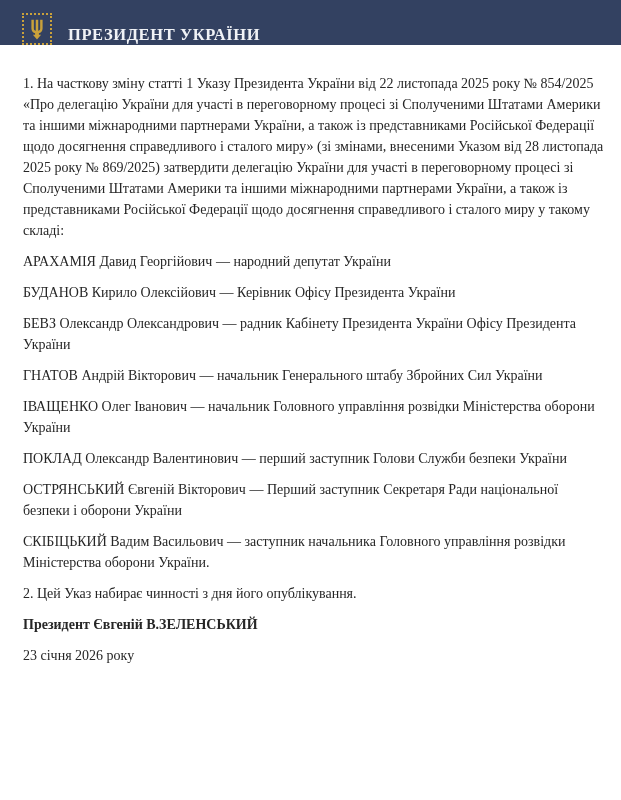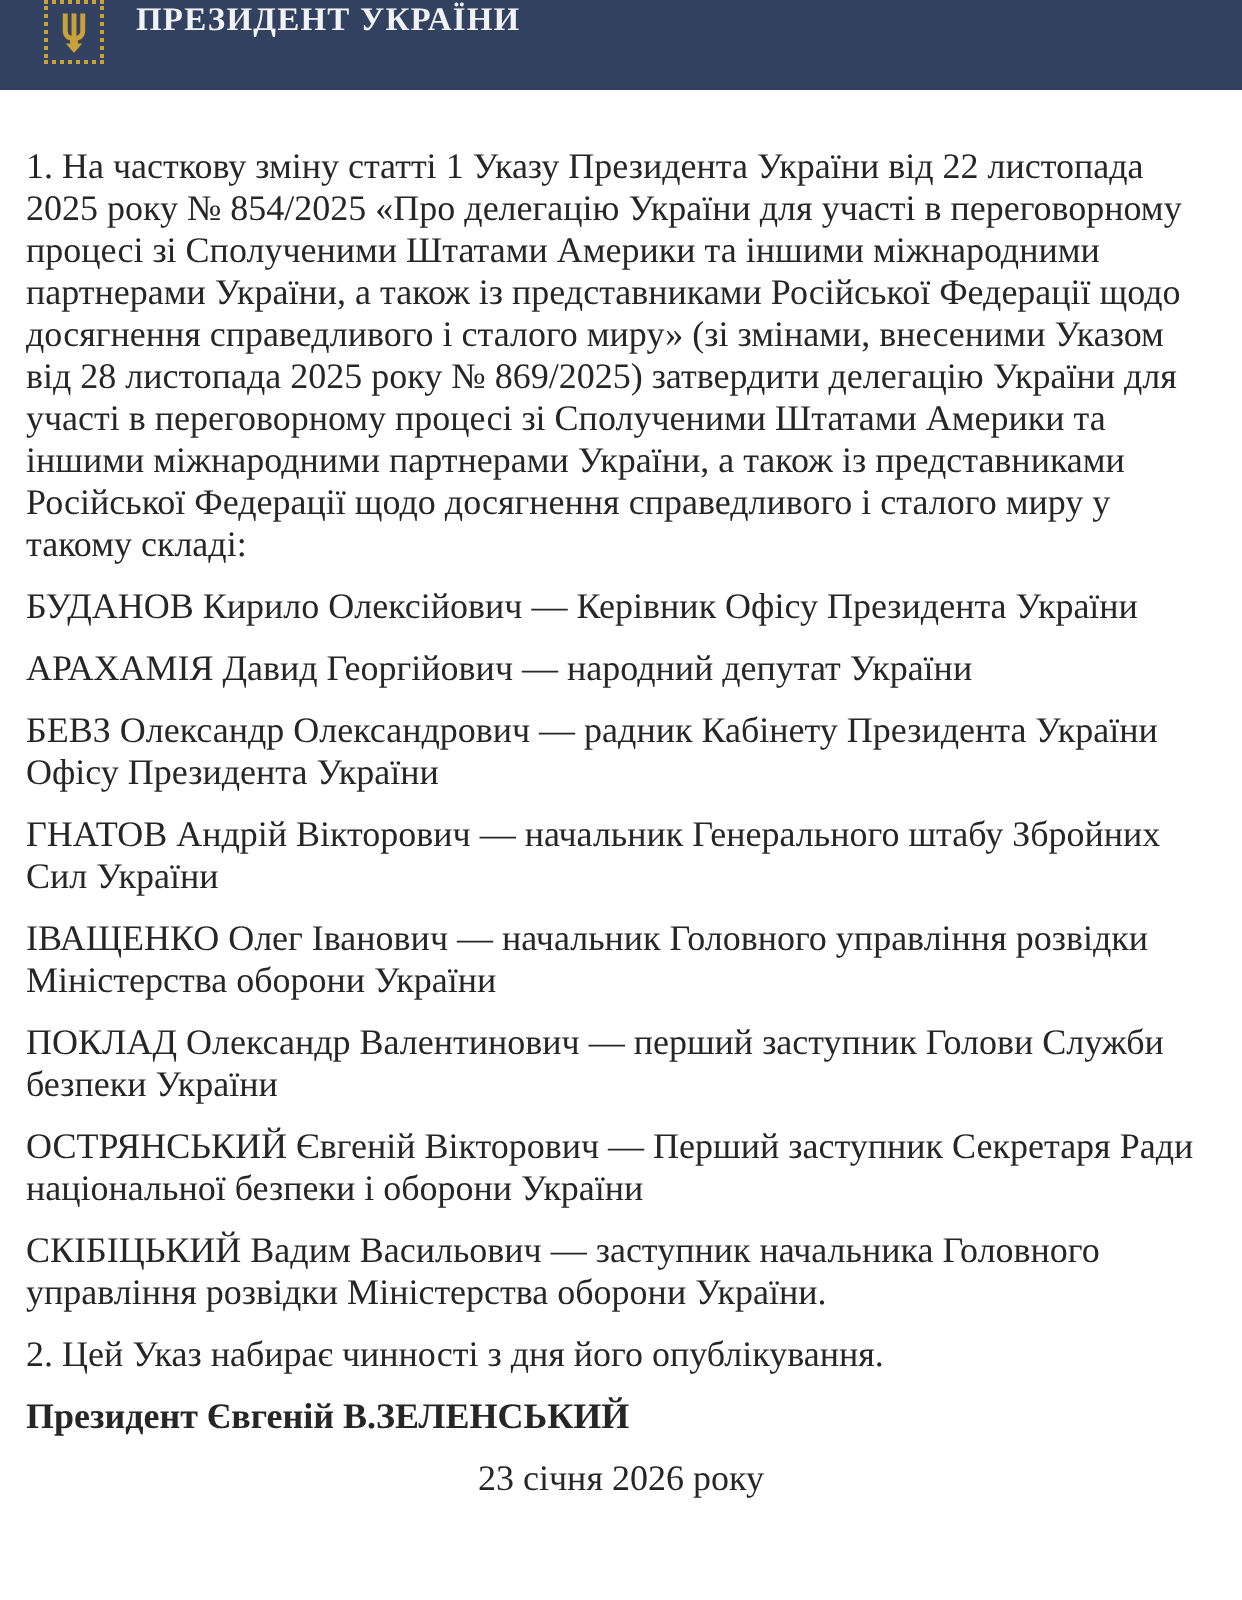--- a/index.html
+++ b/index.html
@@ -14,21 +14,21 @@
     height: 800px;
     background: #ffffff;
     overflow: hidden;
     box-sizing: border-box;
   }
   
   .topbar {
     height: 45px;
     background: var(--header-bg, #334161);
     display: flex;
-    align-items: flex-start;
+    align-items: flex-end;
     padding: 0 14px;
     box-sizing: border-box;
   }
   .emblem-frame {
     width: 26px;
     height: 28px;
     border: 2px dotted var(--gold, #C9A13B);
     display: flex;
     align-items: center;
     justify-content: center;
@@ -38,55 +38,54 @@
   .topbar h1 {
     margin: 0 0 0 16px;
     font-size: 16.5px;
     font-weight: 700;
     letter-spacing: 0.6px;
     color: #f0f2f6;
     font-family: "Liberation Serif", "DejaVu Serif", serif;
   }
   
   .doc {
-    padding: 28px 13px 0 13px;
-    font-size: 18px;
+    padding: 28px 13px 0 23px;
+    font-size: 14px;
     line-height: 21px;
   }
   .doc p {
     margin: 0 0 10px 0;
   }
   .signature {
     font-weight: 700;
     margin-top: 8px !important;
   }
   .date-line {
     margin-top: 10px !important;
-    text-align: center;
   }
 </style>
 </head>
 <body>
 
 <div class="page">
 
   <header class="topbar">
     <div class="emblem-frame">
       <svg width="16" height="21" viewBox="0 0 22 30" aria-hidden="true">
         <path fill="#C9A13B" d="M3 1h3.5v12.5c0 1.9 1.1 3.1 2.75 3.4V1h3.5v15.9c1.65-.3 2.75-1.5 2.75-3.4V1H19v12.5c0 3.7-2.5 6.3-5.25 6.8v2.2h3.1L11 29.2 5.15 22.5h3.1v-2.2C5.5 19.8 3 17.2 3 13.5V1z"></path>
       </svg>
     </div>
     <h1>ПРЕЗИДЕНТ УКРАЇНИ</h1>
   </header>
 
   <main class="doc">
     <p>1. На часткову зміну статті 1 Указу Президента України від 22 листопада 2025 року № 854/2025 «Про делегацію України для участі в переговорному процесі зі Сполученими Штатами Америки та іншими міжнародними партнерами України, а також із представниками Російської Федерації щодо досягнення справедливого і сталого миру» (зі змінами, внесеними Указом від 28 листопада 2025 року № 869/2025) затвердити делегацію України для участі в переговорному процесі зі Сполученими Штатами Америки та іншими міжнародними партнерами України, а також із представниками Російської Федерації щодо досягнення справедливого і сталого миру у такому складі:</p>
 
+    <p class="member">АРАХАМІЯ Давид Георгійович — народний депутат України</p>
     <p class="member">БУДАНОВ Кирило Олексійович — Керівник Офісу Президента України</p>
-    <p class="member">АРАХАМІЯ Давид Георгійович — народний депутат України</p>
     <p class="member">БЕВЗ Олександр Олександрович — радник Кабінету Президента України Офісу Президента України</p>
     <p class="member">ГНАТОВ Андрій Вікторович — начальник Генерального штабу Збройних Сил України</p>
     <p class="member">ІВАЩЕНКО Олег Іванович — начальник Головного управління розвідки Міністерства оборони України</p>
     <p class="member">ПОКЛАД Олександр Валентинович — перший заступник Голови Служби безпеки України</p>
     <p class="member">ОСТРЯНСЬКИЙ Євгеній Вікторович — Перший заступник Секретаря Ради національної безпеки і оборони України</p>
     <p class="member">СКІБІЦЬКИЙ Вадим Васильович — заступник начальника Головного управління розвідки Міністерства оборони України.</p>
 
     <p>2. Цей Указ набирає чинності з дня його опублікування.</p>
 
     <p class="signature">Президент Євгеній В.ЗЕЛЕНСЬКИЙ</p>

